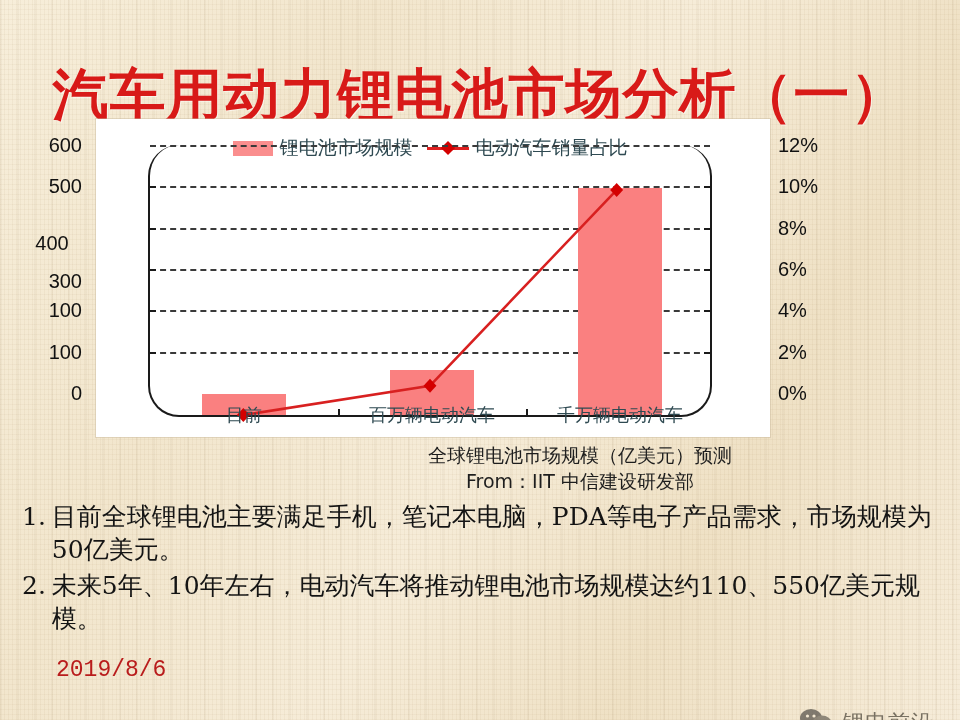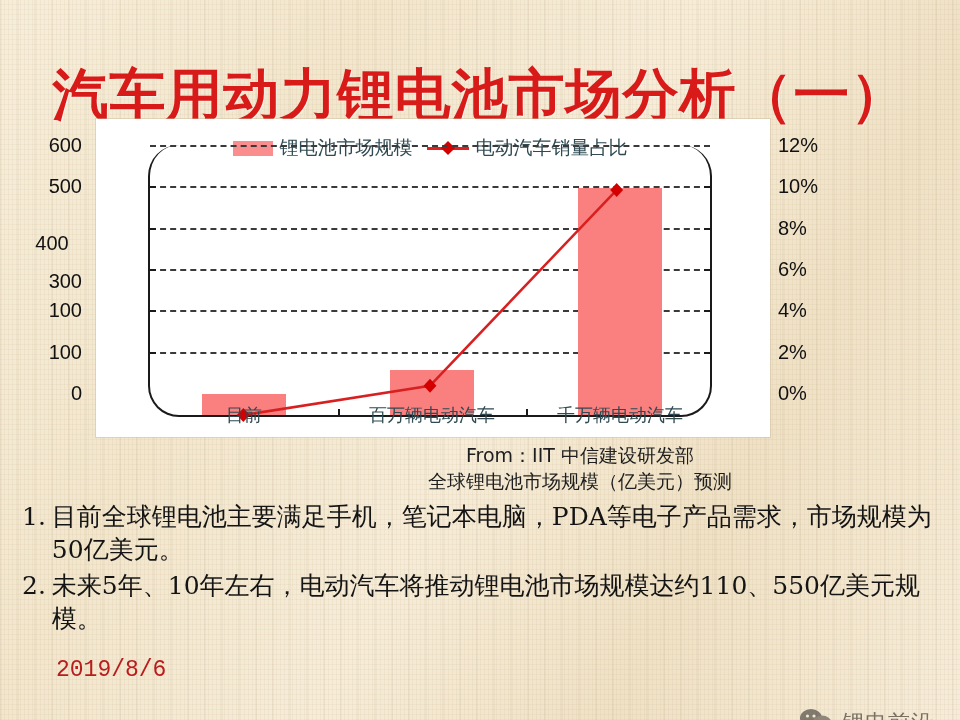--- a/index.html
+++ b/index.html
@@ -224,22 +224,22 @@
       <div id="xlabels">
           <div class="xlabel" style="left: 94px;">目前</div>
           <div class="xlabel" style="left: 282px;">百万辆电动汽车</div>
           <div class="xlabel" style="left: 470px;">千万辆电动汽车</div>
         </div>
     </div>
 
   </div>
 
   <div id="chart-caption">
+    <div>全球锂电池市场规模（亿美元）预测</div>
     <div id="caption-source">From：IIT 中信建设研发部</div>
-    <div>全球锂电池市场规模（亿美元）预测</div>
   </div>
 
   <div id="body-list">
       <div class="body-item">
         <span class="body-num">1.</span>
         <span class="body-text">目前全球锂电池主要满足手机，笔记本电脑，PDA等电子产品需求，市场规模为50亿美元。</span>
       </div>
       <div class="body-item">
         <span class="body-num">2.</span>
         <span class="body-text">未来5年、10年左右，电动汽车将推动锂电池市场规模达约110、550亿美元规模。</span>

